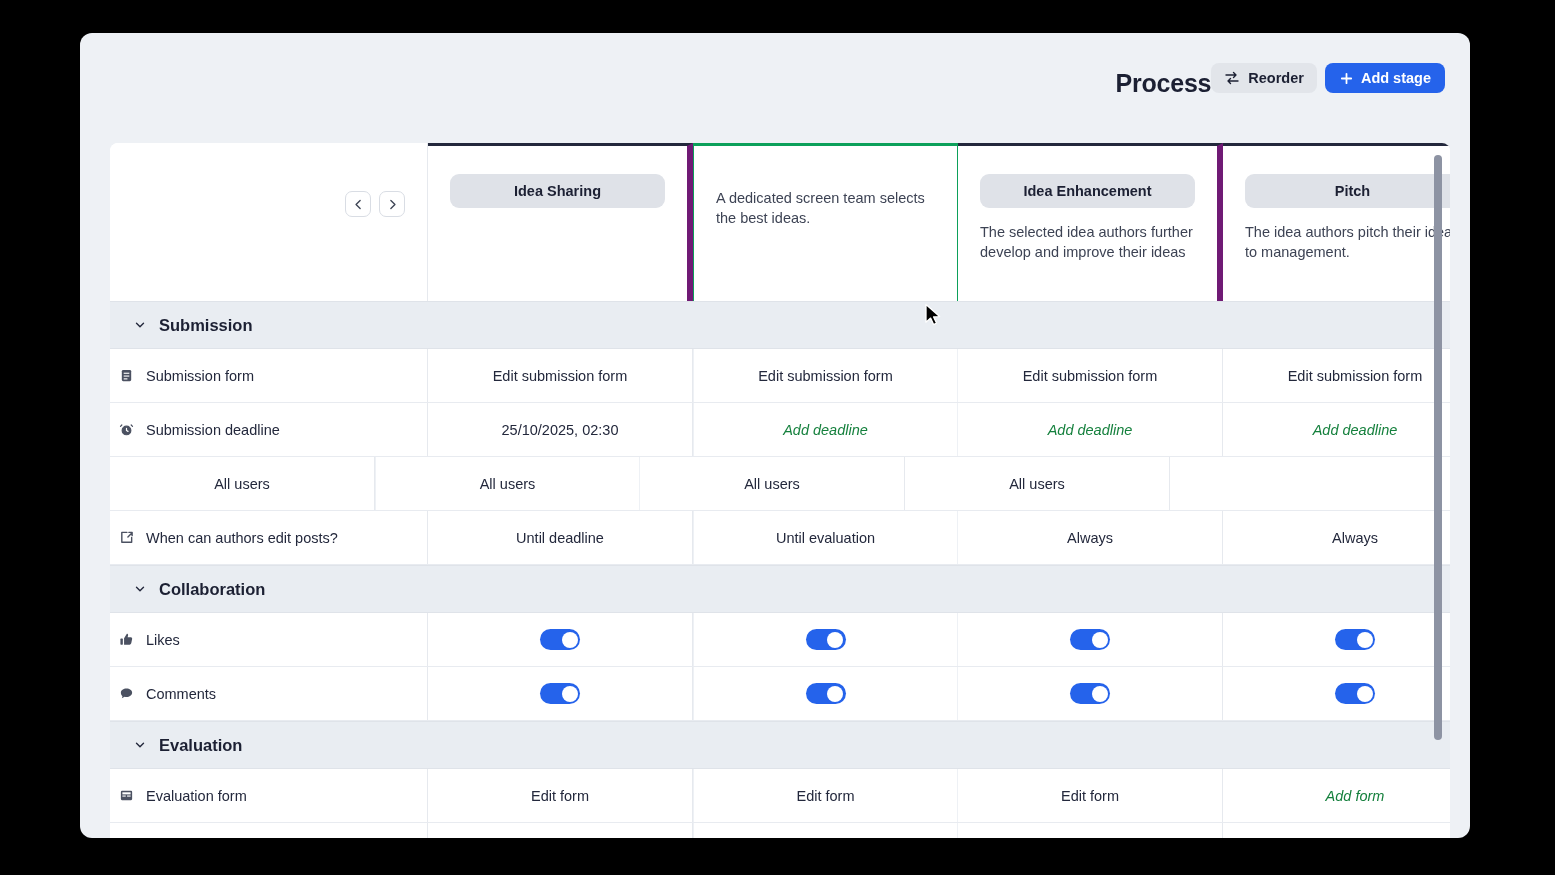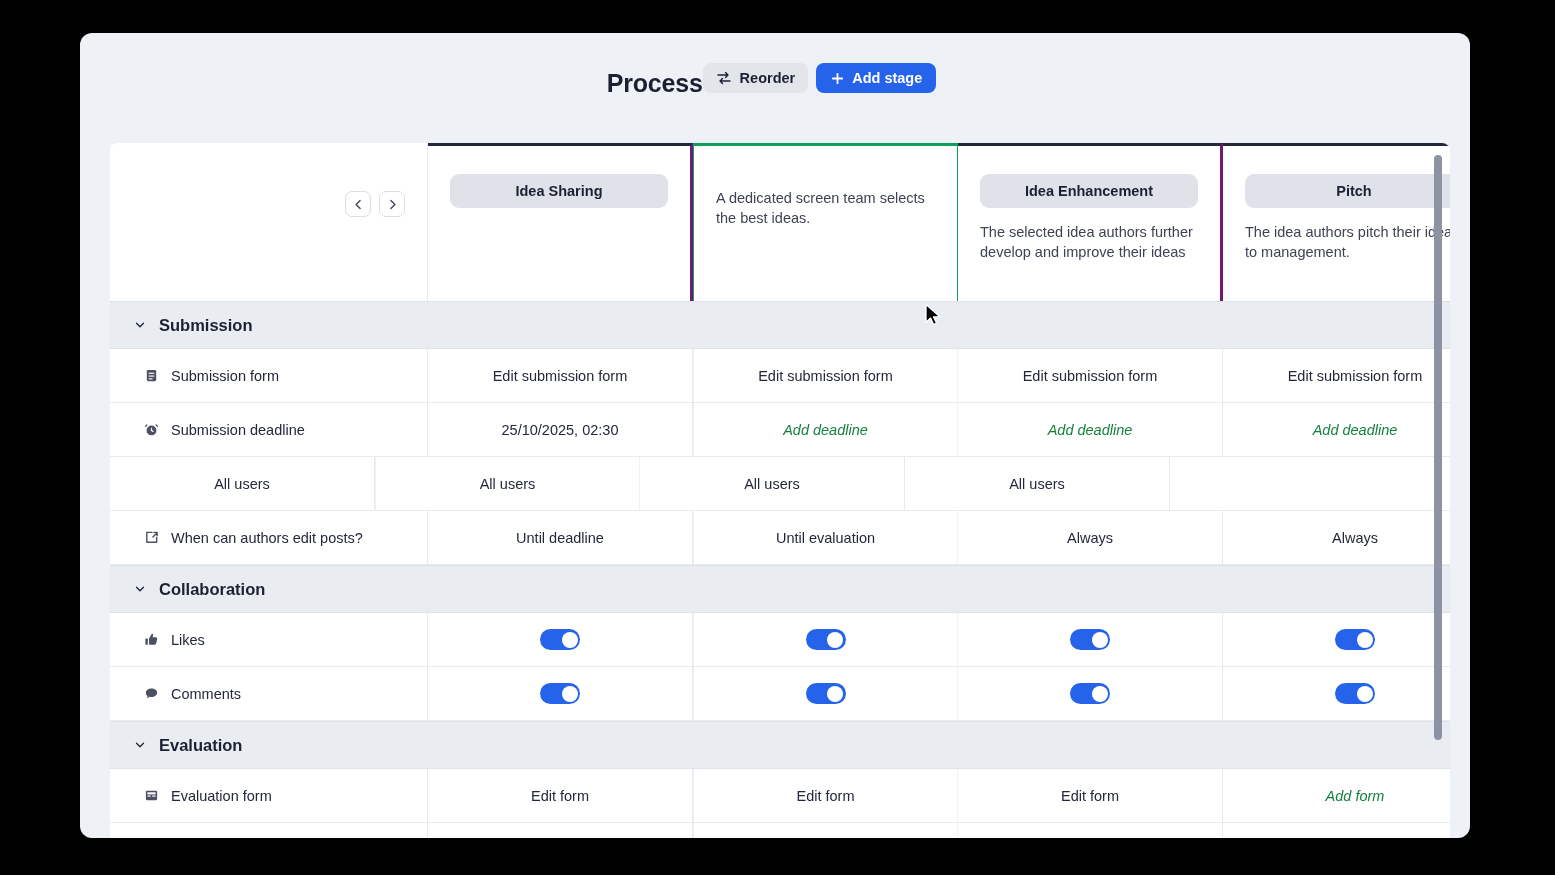--- a/index.html
+++ b/index.html
@@ -20,24 +20,24 @@
     height: 805px;
     background: #eef1f5;
     border-radius: 12px;
     overflow: hidden;
   }
 
   
   .page-header {
     position: relative;
     height: 90px;
-    padding: 0 37px 0 30px;
-    display: flex;
-    align-items: center;
-    justify-content: center;
+    padding: 0 25px 0 30px;
+    display: flex;
+    align-items: center;
+    justify-content: flex-end;
   }
   .page-title {
     font-size: 25px;
     font-weight: bold;
     color: #1c2033;
     letter-spacing: -0.2px;
     margin-top: 10px;
   }
   .header-actions {
     display: flex;
@@ -133,21 +133,21 @@
     background: #ffffff;
     display: flex; align-items: center; justify-content: center;
     cursor: pointer;
     color: #3f4656;
   }
 
   .stage-col {
     height: 158px;
     padding: 28px 22px 0 22px;
     border-top: 3px solid #23283c;
-    border-right: 3px solid #701a75;
+    border-right: 6px solid #701a75;
     position: relative;
   }
   .stage-col.active {
     border-top: 3px solid #0ca05a;
     border-left: 1.5px solid #0ca05a;
     border-right: 1.5px solid #0ca05a;
   }
   .stage-name {
     background: #dfe2e8;
     color: #1c2033;
@@ -197,21 +197,21 @@
     color: #1c2033;
   }
 
   
   .data-row { border-bottom: 1px solid #e8ebf0; }
   .cell-label {
     height: 53px;
     display: flex;
     align-items: center;
     gap: 12px;
-    padding-left: 34px;
+    padding-left: 9px;
     border-right: 1px solid #e6e9ee;
     font-size: 14.5px;
     color: #23283c;
   }
   .cell-val {
     height: 53px;
     display: flex;
     align-items: center;
     justify-content: center;
     border-right: 1px solid #e6e9ee;

